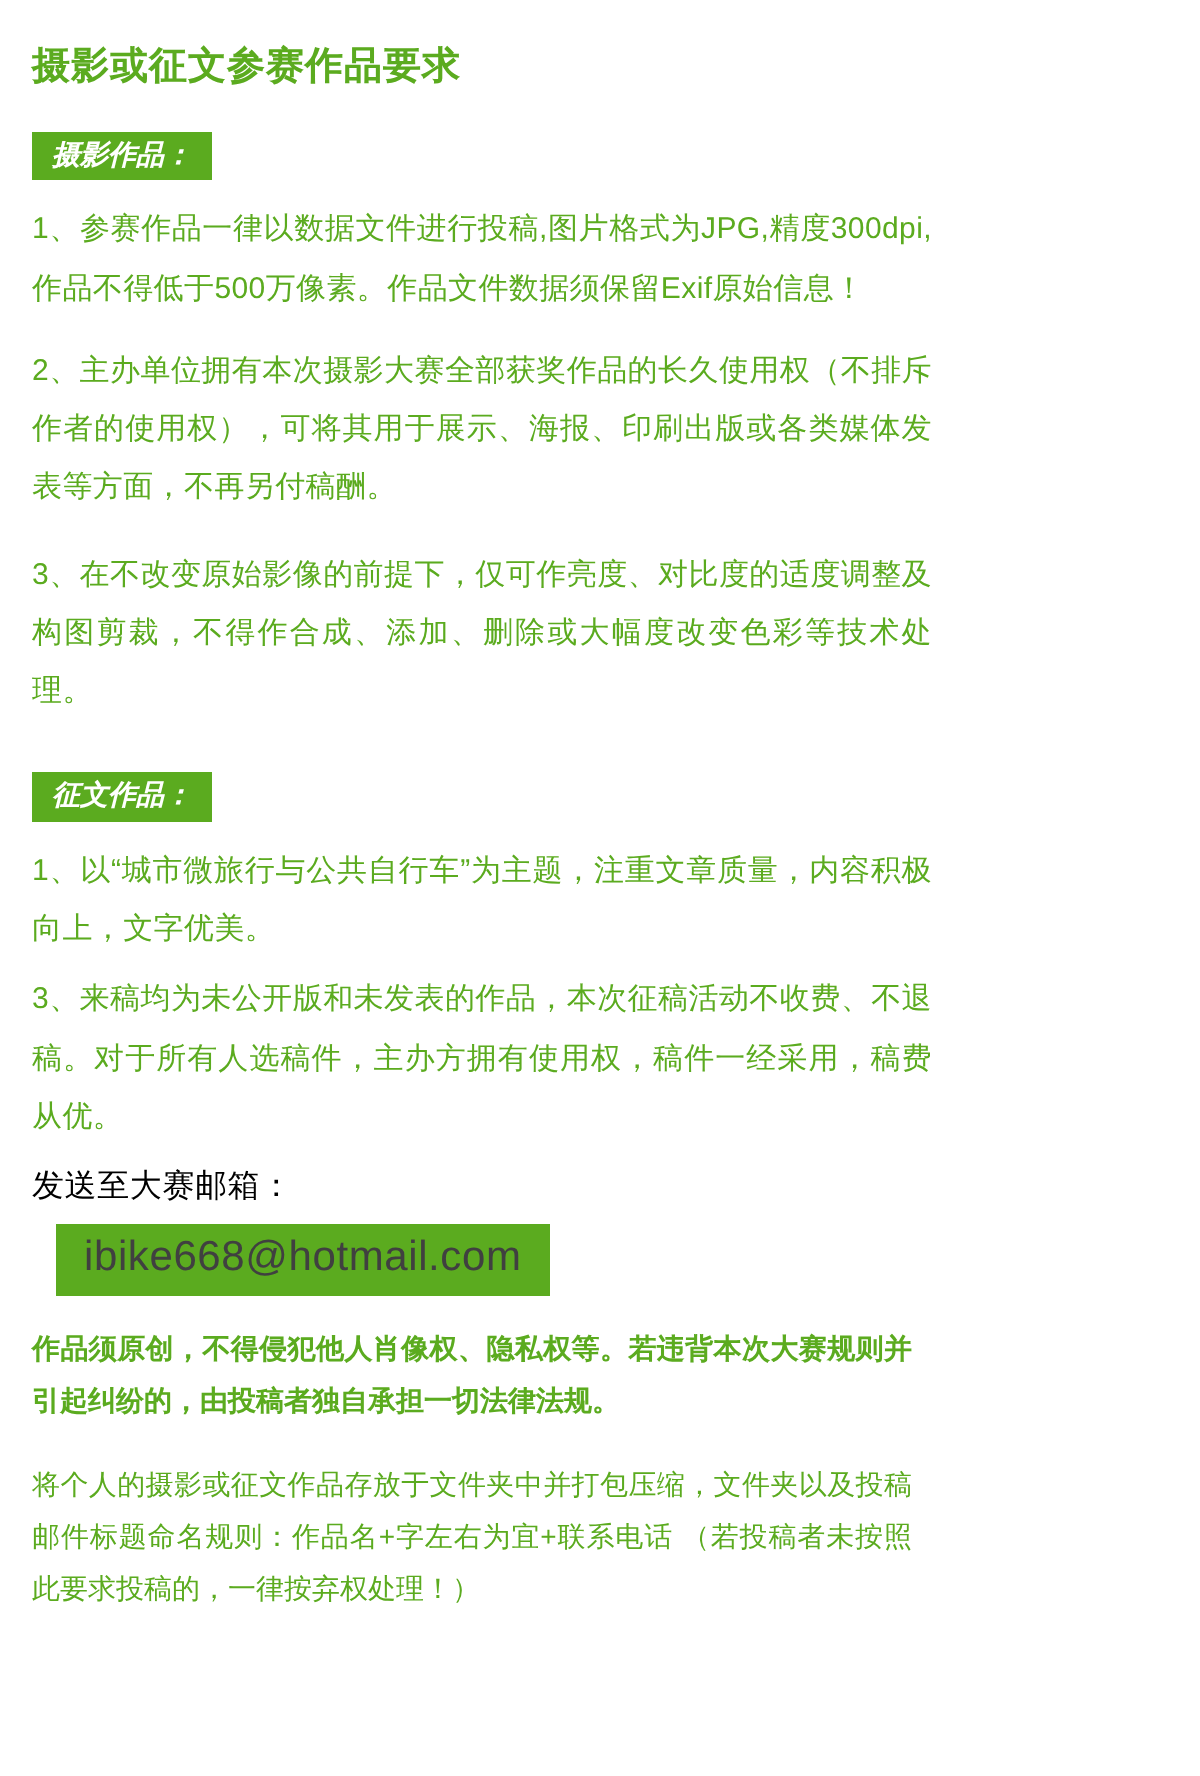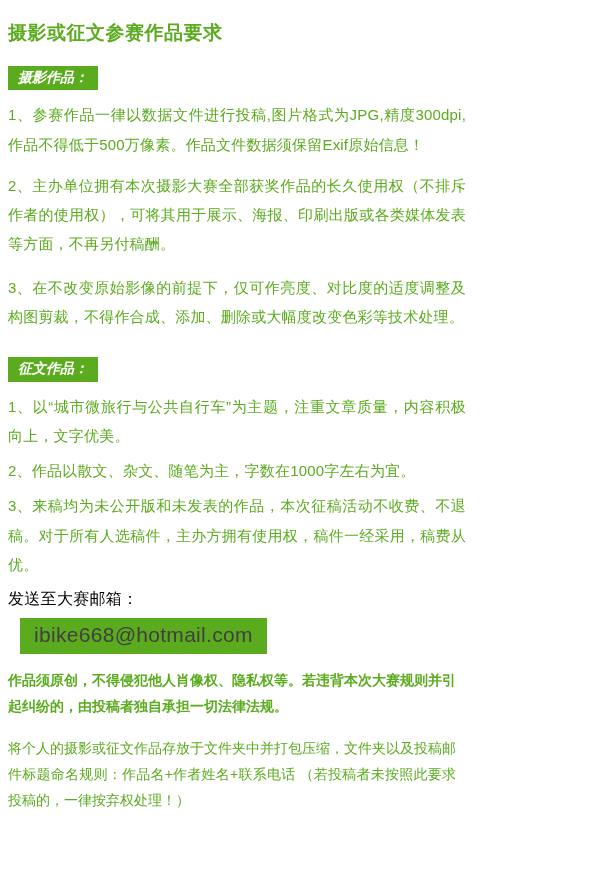--- a/index.html
+++ b/index.html
@@ -12,21 +12,21 @@
     background: #ffffff;
     font-family: "Liberation Sans", sans-serif;
     color: #5bab1f;
     overflow: hidden;
   }
   .page {
     position: relative;
     width: 480px;
     height: 888px;
     box-sizing: border-box;
-    padding: 16px 14px 0 6px;
+    padding: 16px 14px 0 14px;
   }
   .title {
     font-size: 19px;
     font-weight: bold;
     color: #5bab1f;
     letter-spacing: 0.5px;
     margin: 4px 0 14px 2px;
   }
   .tag {
     display: inline-block;
@@ -95,22 +95,21 @@
 
   <div class="tag">摄影作品：</div>
 
   <div class="para">1、参赛作品一律以数据文件进行投稿,图片格式为JPG,精度300dpi,作品不得低于500万像素。作品文件数据须保留Exif原始信息！</div>
   <div class="para gap-after">2、主办单位拥有本次摄影大赛全部获奖作品的长久使用权（不排斥作者的使用权），可将其用于展示、海报、印刷出版或各类媒体发表等方面，不再另付稿酬。</div>
   <div class="para">3、在不改变原始影像的前提下，仅可作亮度、对比度的适度调整及构图剪裁，不得作合成、添加、删除或大幅度改变色彩等技术处理。</div>
 
   <div class="tag second">征文作品：</div>
 
   <div class="para tight">1、以“城市微旅行与公共自行车”为主题，注重文章质量，内容积极向上，文字优美。</div>
-  <div class="para tight">2、作品以散文、杂文、随笔为主，字数在1000字左右为宜。</div>
   <div class="para tight">3、来稿均为未公开版和未发表的作品，本次征稿活动不收费、不退稿。对于所有人选稿件，主办方拥有使用权，稿件一经采用，稿费从优。</div>
 
   <div class="send-line">发送至大赛邮箱：</div>
   <div class="email-box">ibike668@hotmail.com</div>
 
   <div class="note bold">作品须原创，不得侵犯他人肖像权、隐私权等。若违背本次大赛规则并引起纠纷的，由投稿者独自承担一切法律法规。</div>
-  <div class="note last">将个人的摄影或征文作品存放于文件夹中并打包压缩，文件夹以及投稿邮件标题命名规则：作品名+作者姓名+联系电话 （若投稿者未按照此要求投稿的，一律按弃权处理！）</div>
+  <div class="note last">将个人的摄影或征文作品存放于文件夹中并打包压缩，文件夹以及投稿邮件标题命名规则：作品名+字左右为宜+联系电话 （若投稿者未按照此要求投稿的，一律按弃权处理！）</div>
 
 </div>
 
 </body></html>

